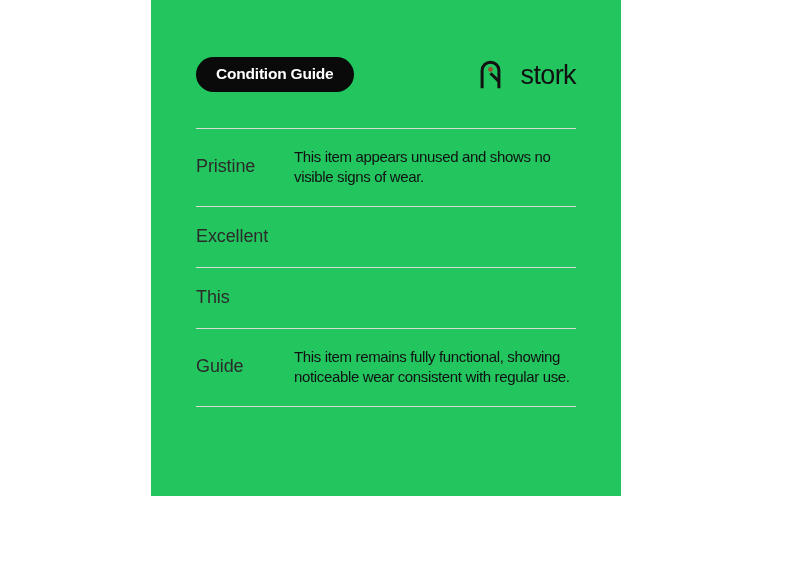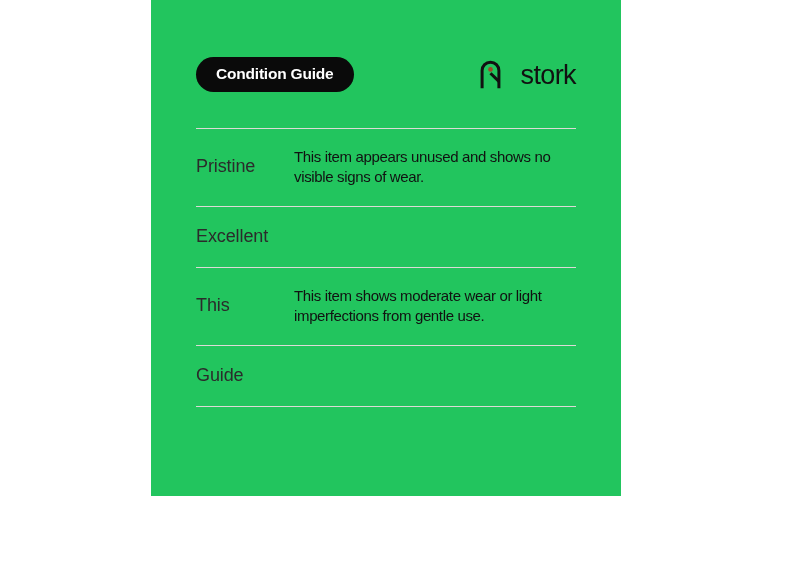--- a/index.html
+++ b/index.html
@@ -157,27 +157,27 @@
       <div class="divider"></div>
 
       <div class="row">
         <div class="row-label">Excellent</div>
       </div>
 
       <div class="divider"></div>
 
       <div class="row">
         <div class="row-label">This</div>
-        <div class="row-desc">This item shows moderate wear or light imperfections from gentle use.</div>
       </div>
 
       <div class="divider"></div>
 
       <div class="row">
         <div class="row-label">Guide</div>
+        <div class="row-desc">This item remains fully functional, showing noticeable wear consistent with regular use.</div>
       </div>
 
       <div class="divider"></div>
 
     </div>
 
   </div>
 
 </div>
 

